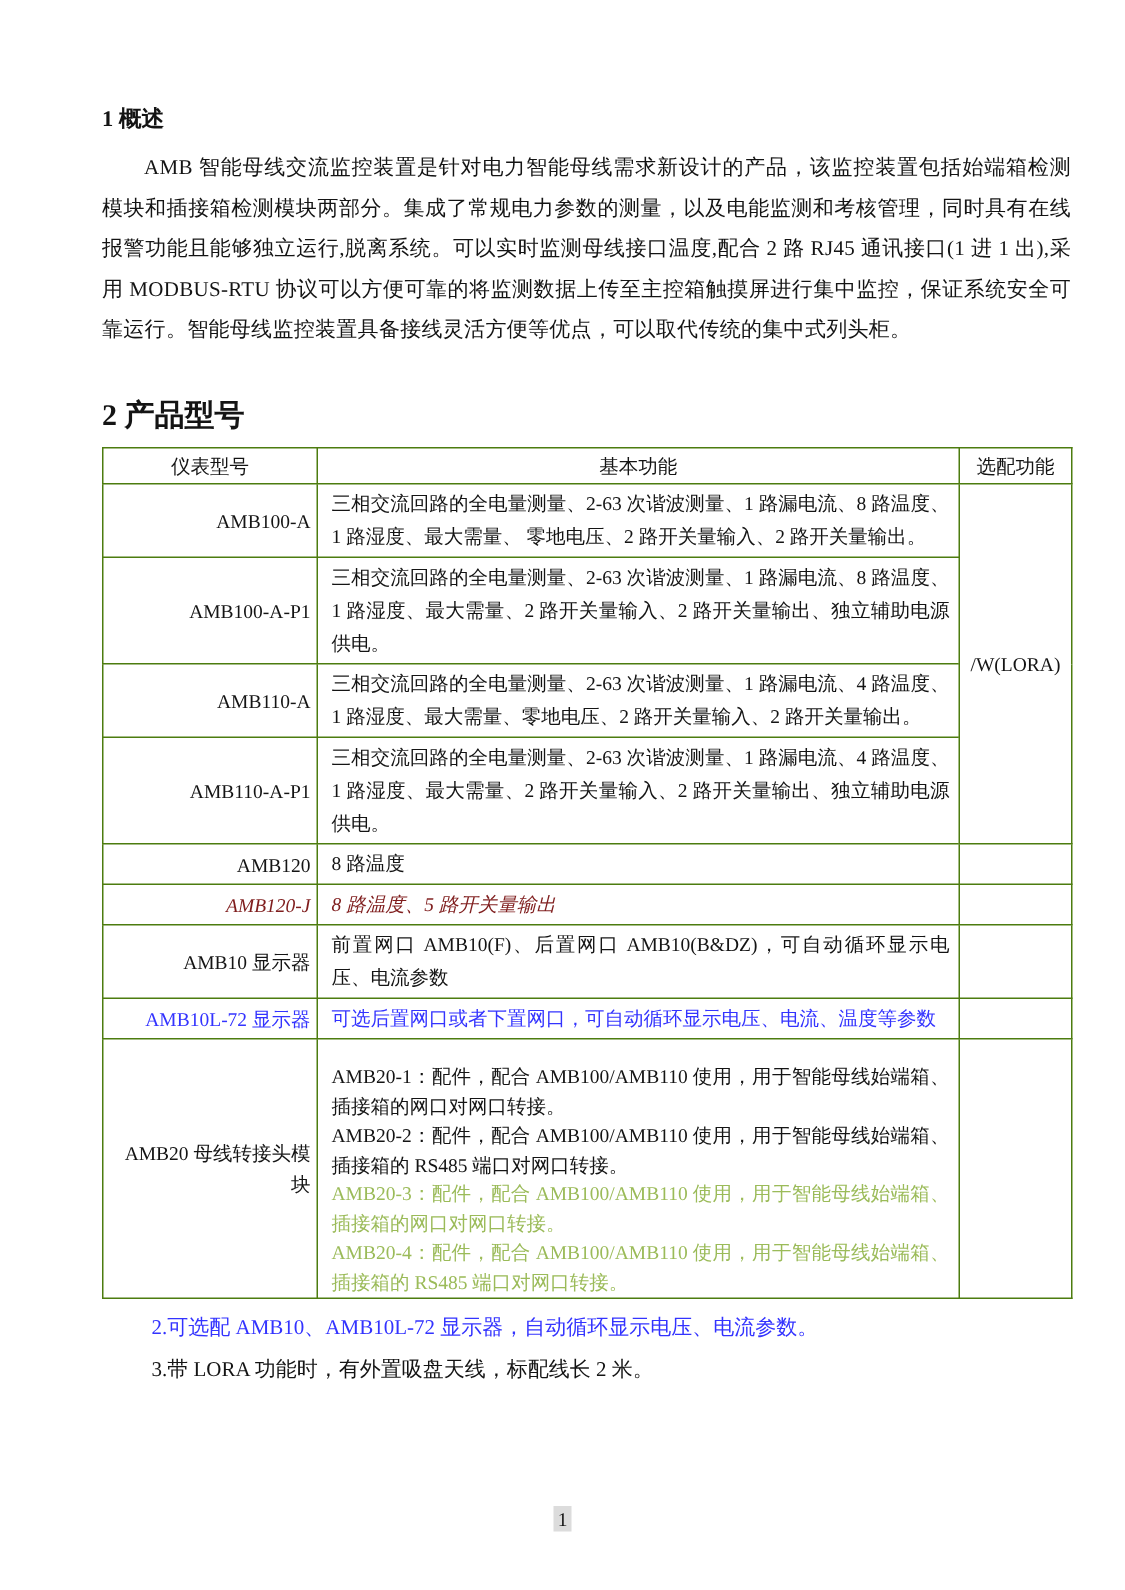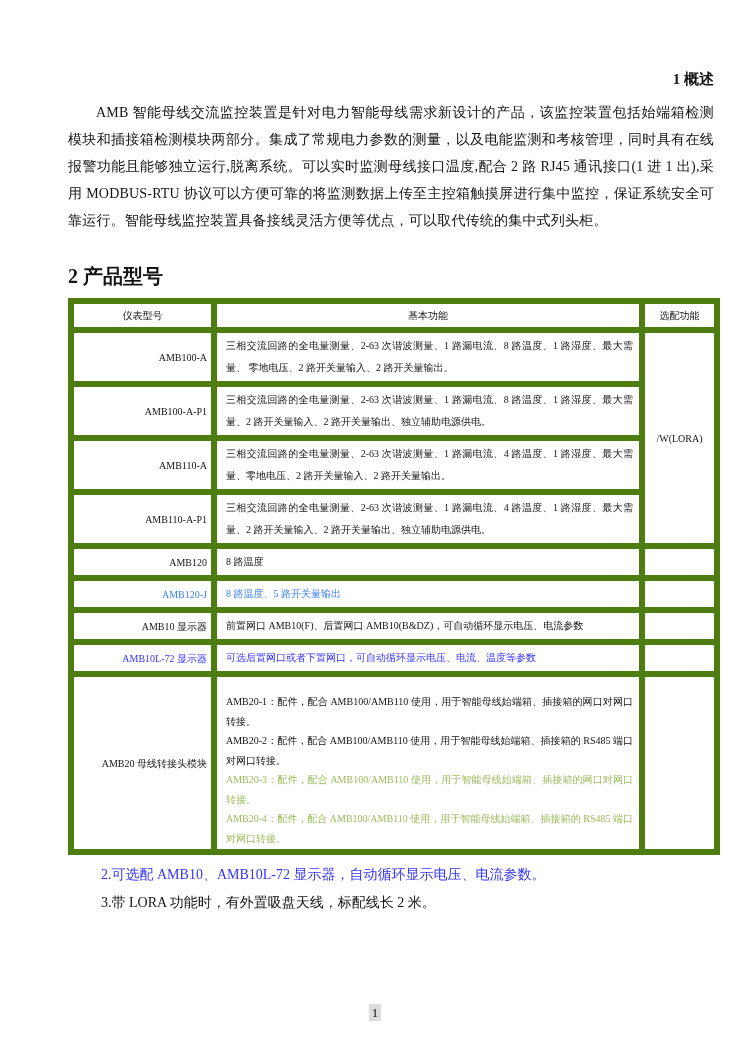--- a/index.html
+++ b/index.html
@@ -15,55 +15,54 @@
   .doc {
     position: absolute;
     left: 68px;
     top: 70px;
     width: 646px;
   }
   .h1 {
     font-size: 15px;
     font-weight: bold;
     margin-bottom: 10px;
-    text-align: right;
   }
   .para {
     font-size: 14px;
     line-height: 27px;
     text-align: justify;
     text-indent: 2em;
     letter-spacing: 0.2px;
   }
   .h2 {
     font-size: 20px;
     font-weight: bold;
     margin-top: 29px;
     margin-bottom: 8px;
   }
   table.products {
     border-collapse: collapse;
     width: 646px;
     table-layout: fixed;
   }
   table.products th, table.products td {
-    border: 6px solid #4d7c0f;
-    font-size: 10px;
+    border: 1px solid #4d7c0f;
+    font-size: 13px;
     font-weight: normal;
     vertical-align: middle;
   }
   col.c-model   { width: 143px; }
   col.c-func    { width: 428px; }
   col.c-opt     { width: 75px;  }
   th.hdr { text-align: center; height: 23px; line-height: 21px; padding: 1px 2px; }
   td.model { padding: 2px 4px 2px 7px; line-height: 21px; text-align: right; }
   td.func  { padding: 2px 6px 2px 9px; line-height: 22px; text-align: justify; }
   td.opt   { text-align: center; padding: 12px 2px; }
   td.func.compact { line-height: 19.5px; padding-top: 15px; padding-bottom: 1px; }
-  .text-red   { color: #3b82f6; }
+  .text-red   { color: #7f1d1d; font-style: italic; }
   .text-blue  { color: #3333ff; }
   .text-green { color: #9bbb59; }
   .notes {
     margin-top: 6px;
     font-size: 14px;
     line-height: 27px;
   }
   .note-first { text-align: justify; }
   .note-label { font-weight: bold; }
   .note-item { padding-left: 33px; margin-top: 1px; }

